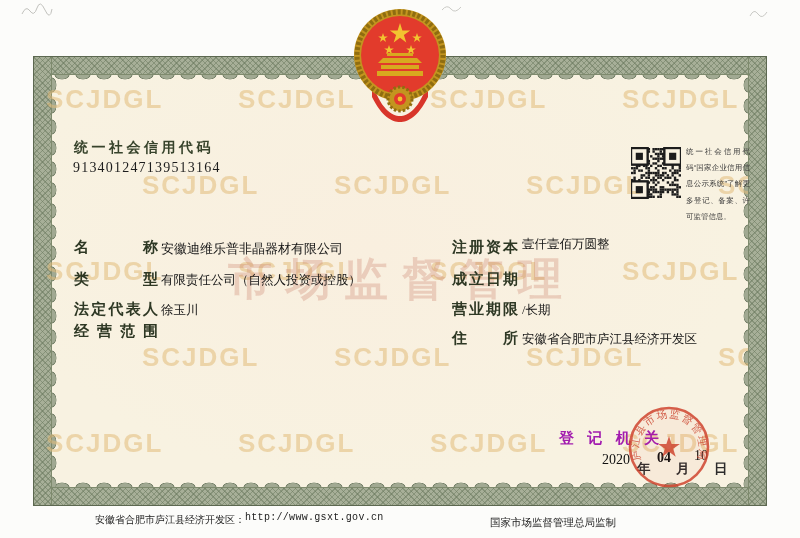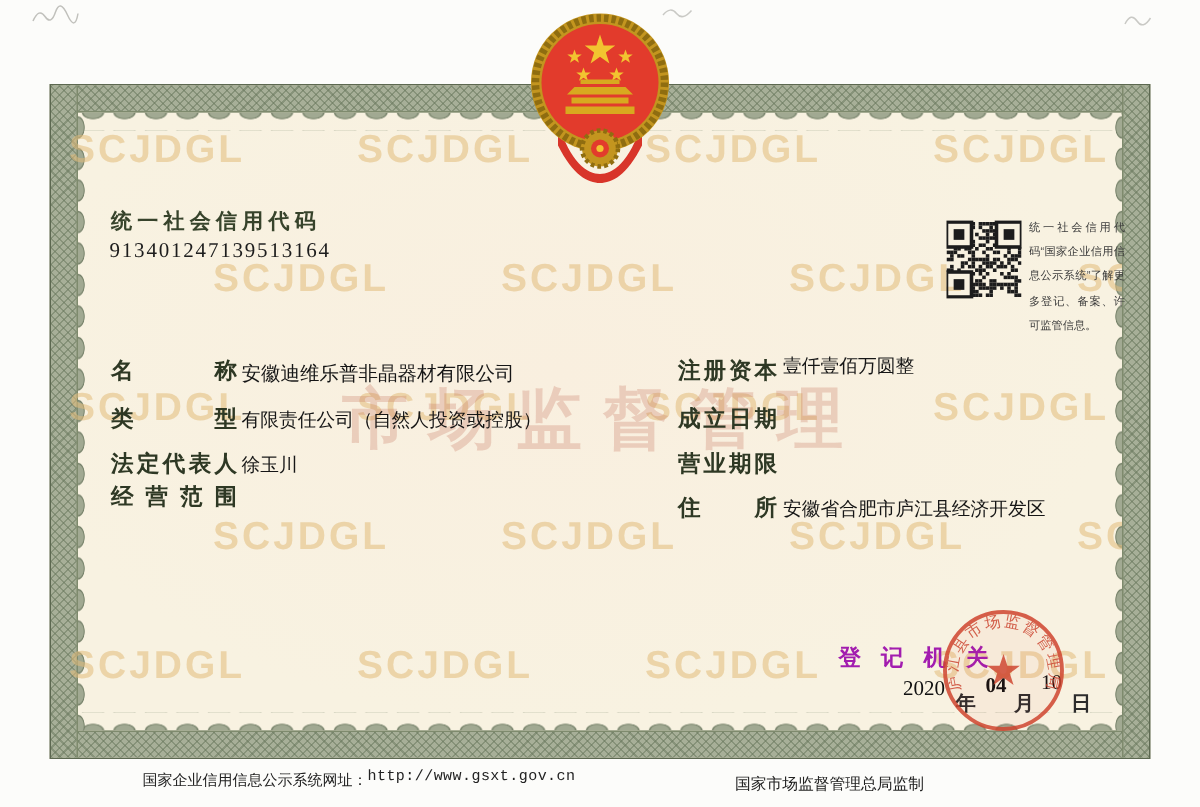--- a/index.html
+++ b/index.html
@@ -309,20 +309,21 @@
     <div class="lbl lbl-l" style="top:270px">类型</div>
     <div class="val val-l" style="top:272px">有限责任公司（自然人投资或控股）</div>
     <div class="lbl lbl-l" style="top:300px">法定代表人</div>
     <div class="val val-l" style="top:302px">徐玉川</div>
     <div class="lbl lbl-l" style="top:322px">经营范围</div>
 
     <div class="lbl lbl-r" style="top:238px">注册资本</div>
     <div class="val val-r" style="top:236px">壹仟壹佰万圆整</div>
     <div class="lbl lbl-r" style="top:270px">成立日期</div>
     <div class="lbl lbl-r" style="top:300px">营业期限</div>
+    <div class="val val-r" style="top:302px">/长期</div>
     <div class="lbl lbl-r" style="top:329px">住所</div>
     <div class="val val-r" style="top:331px">安徽省合肥市庐江县经济开发区</div>
 
     <div class="reg-label">登记机关</div>
     <div class="date">
       <span class="d-num d-y">2020</span>
       <span class="d-cjk d-yc">年</span>
       <span class="d-num d-m">04</span>
       <span class="d-cjk d-mc">月</span>
       <span class="d-num d-d">10</span>
@@ -334,17 +335,17 @@
         <path id="sealArc" d="M 24,67.5 A 30.5,30.5 0 1 1 74,67.5"></path>
       </defs>
       <circle cx="49" cy="49" r="39" fill="rgba(214,62,44,0.06)" stroke="#d0452f" stroke-width="2.6"></circle>
       <polygon points="49,38 51.6,45.9 59.9,45.9 53.2,50.8 55.7,58.7 49,53.8 42.3,58.7 44.8,50.8 38.1,45.9 46.4,45.9" fill="#cf4630"></polygon>
       <text font-size="10.5" fill="#cc4530" font-family="Liberation Sans, sans-serif" letter-spacing="1.5">
         <textPath href="#sealArc" startOffset="50%" text-anchor="middle">庐江县市场监督管理局</textPath>
       </text>
     </svg>
 
     <div class="footer-l">
-      <span>国家企业信用信息公示系统网址：</span><span class="footer-url">http://www.gsxt.gov.cn</span>
+      <span>安徽省合肥市庐江县经济开发区：</span><span class="footer-url">http://www.gsxt.gov.cn</span>
     </div>
     <div class="footer-r">国家市场监督管理总局监制</div>
   </div>
 </div>
 
 </body></html>

